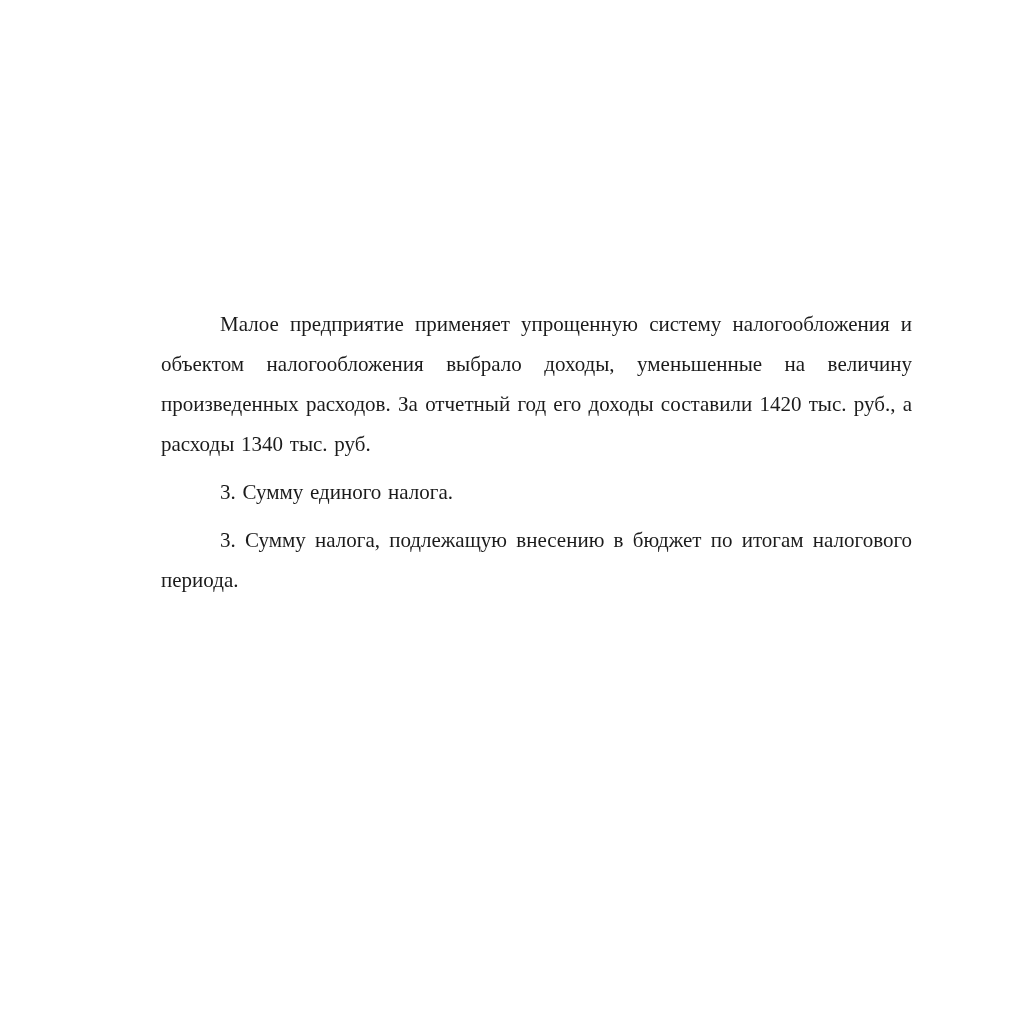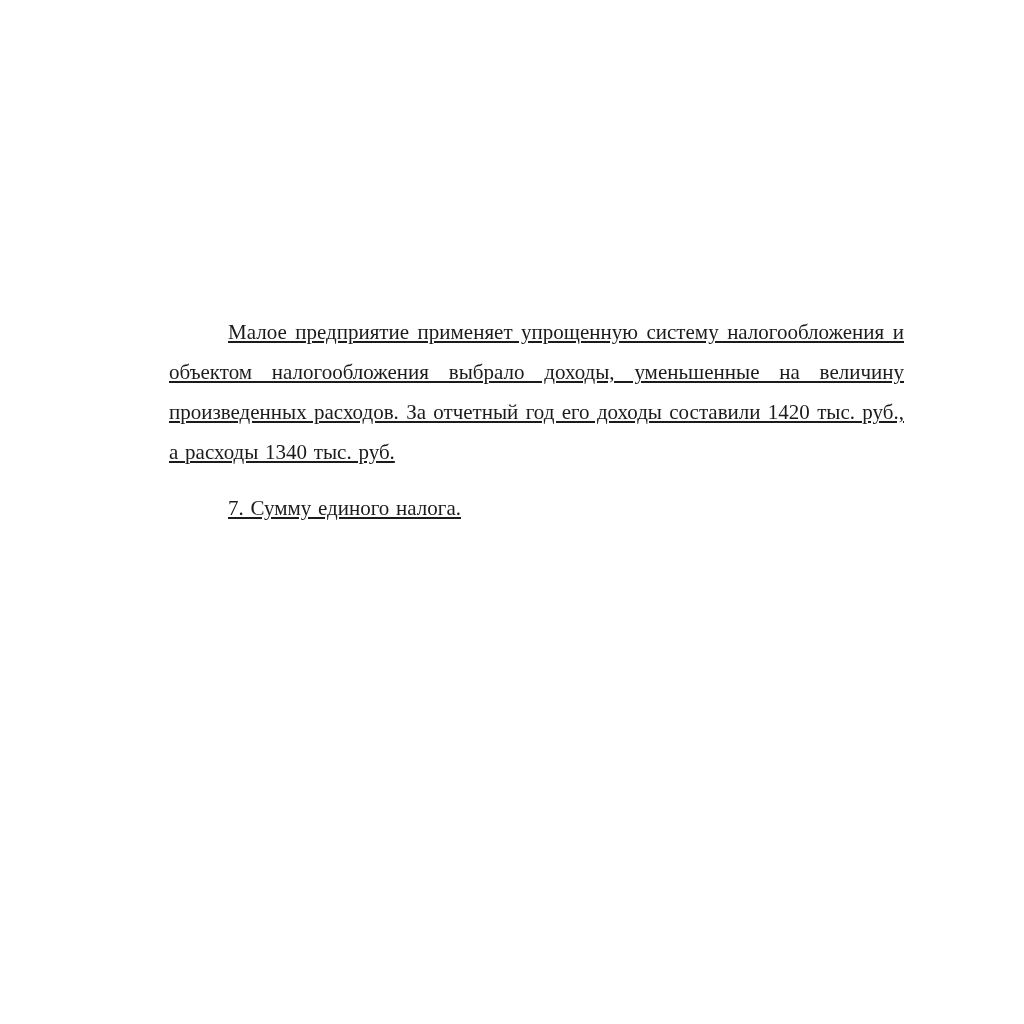--- a/index.html
+++ b/index.html
@@ -19,28 +19,28 @@
     left: 153px;
     top: 296px;
     width: 767px;
     font-family: "Liberation Serif", "DejaVu Serif", serif;
     font-size: 21px;
     line-height: 40px;
     color: #1b1b1b;
     word-spacing: 1.5px;
   }
   .text-block p {
-    margin: 16px;
+    margin: 8px;
     padding: 0;
     text-align: justify;
     text-indent: 59px;
-    text-decoration: underline;
   }
 </style>
 </head>
 <body>
 
 <div class="page">
   <div class="text-block">
     <p>Малое предприятие применяет упрощенную систему налогообложения и объектом налогообложения выбрало доходы, уменьшенные на величину произведенных расходов. За отчетный год его доходы составили 1420 тыс. руб., а расходы 1340 тыс. руб.</p>
-    <p>7. Сумму единого налога.</p>
+    <p>3. Сумму единого налога.</p>
+    <p>3. Сумму налога, подлежащую внесению в бюджет по итогам налогового периода.</p>
   </div>
 </div>
 
 </body></html>

